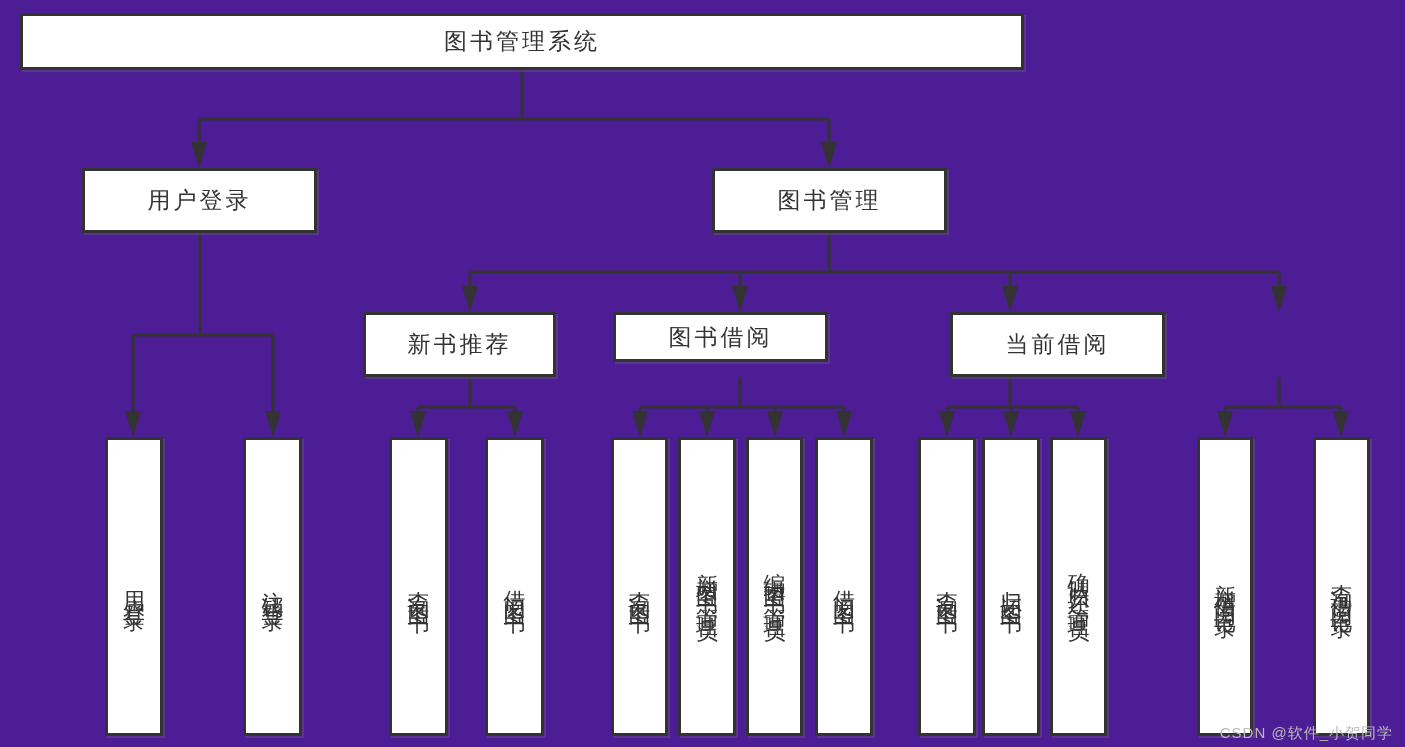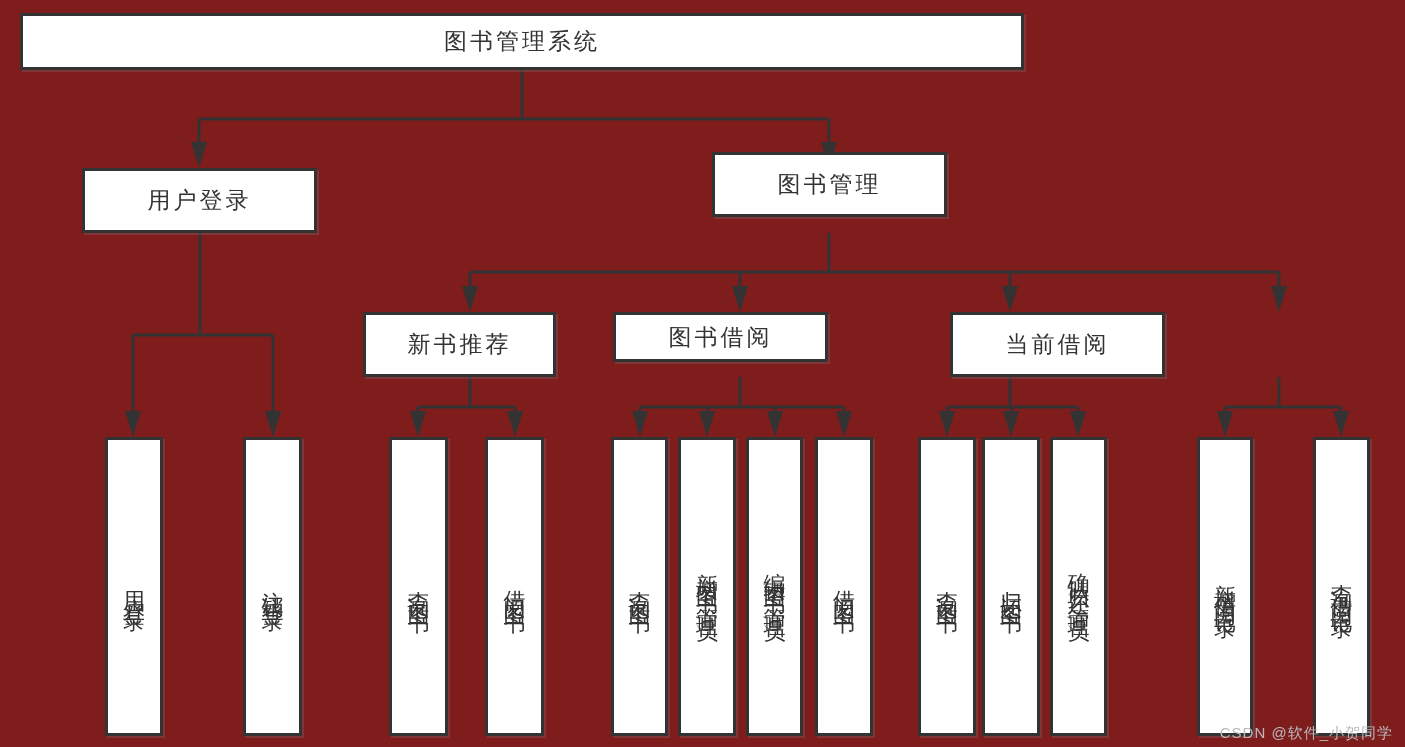--- a/index.html
+++ b/index.html
@@ -1,19 +1,19 @@
 <!DOCTYPE html>
 <html><head>
 <meta charset="utf-8">
 <style>
   html,body { margin:0; padding:0; background:#ffffff; }
   .canvas {
     position:relative;
     width:1405px; height:747px;
-    background:#7f1d1d;
+    background:#4c1d95;
     font-family:"Liberation Sans", sans-serif;
     color:#333333;
     overflow:hidden;
   }
   .connectors { position:absolute; left:0; top:0; }
   .box {
     position:absolute;
     box-sizing:border-box;
     border:3px solid #333333;
     background:#ffffff;
@@ -82,21 +82,21 @@
       <polygon points="1003,411 1019,411 1011,437"></polygon>
       <polygon points="1070,411 1086,411 1078,437"></polygon>
       <polygon points="1217,411 1233,411 1225,437"></polygon>
       <polygon points="1333,411 1349,411 1341,437"></polygon>
     </g>
   </svg>
 
   <div class="box" style="left:20px; top:13px; width:1004px; height:57px;">图书管理系统</div>
 
   <div class="box" style="left:82px; top:168px; width:235px; height:65px;">用户登录</div>
-  <div class="box" style="left:712px; top:152px; width:235px; height:65px;">图书管理</div>
+  <div class="box" style="left:712px; top:168px; width:235px; height:65px;">图书管理</div>
 
   <div class="box" style="left:363px; top:312px; width:193px; height:65px;">新书推荐</div>
   <div class="box" style="left:613px; top:312px; width:215px; height:50px;">图书借阅</div>
   <div class="box" style="left:902px; top:312px; width:215px; height:65px;margin-left:48px;">当前借阅</div>
 
   <div class="box vbox" style="left:105px; top:437px; width:58px; height:299px;">用户登录</div>
   <div class="box vbox" style="left:243px; top:437px; width:59px; height:299px;">注销登录</div>
 
   <div class="box vbox" style="left:389px; top:437px; width:59px; height:299px;">查询图书</div>
   <div class="box vbox" style="left:485px; top:437px; width:59px; height:299px;">借阅图书</div>

